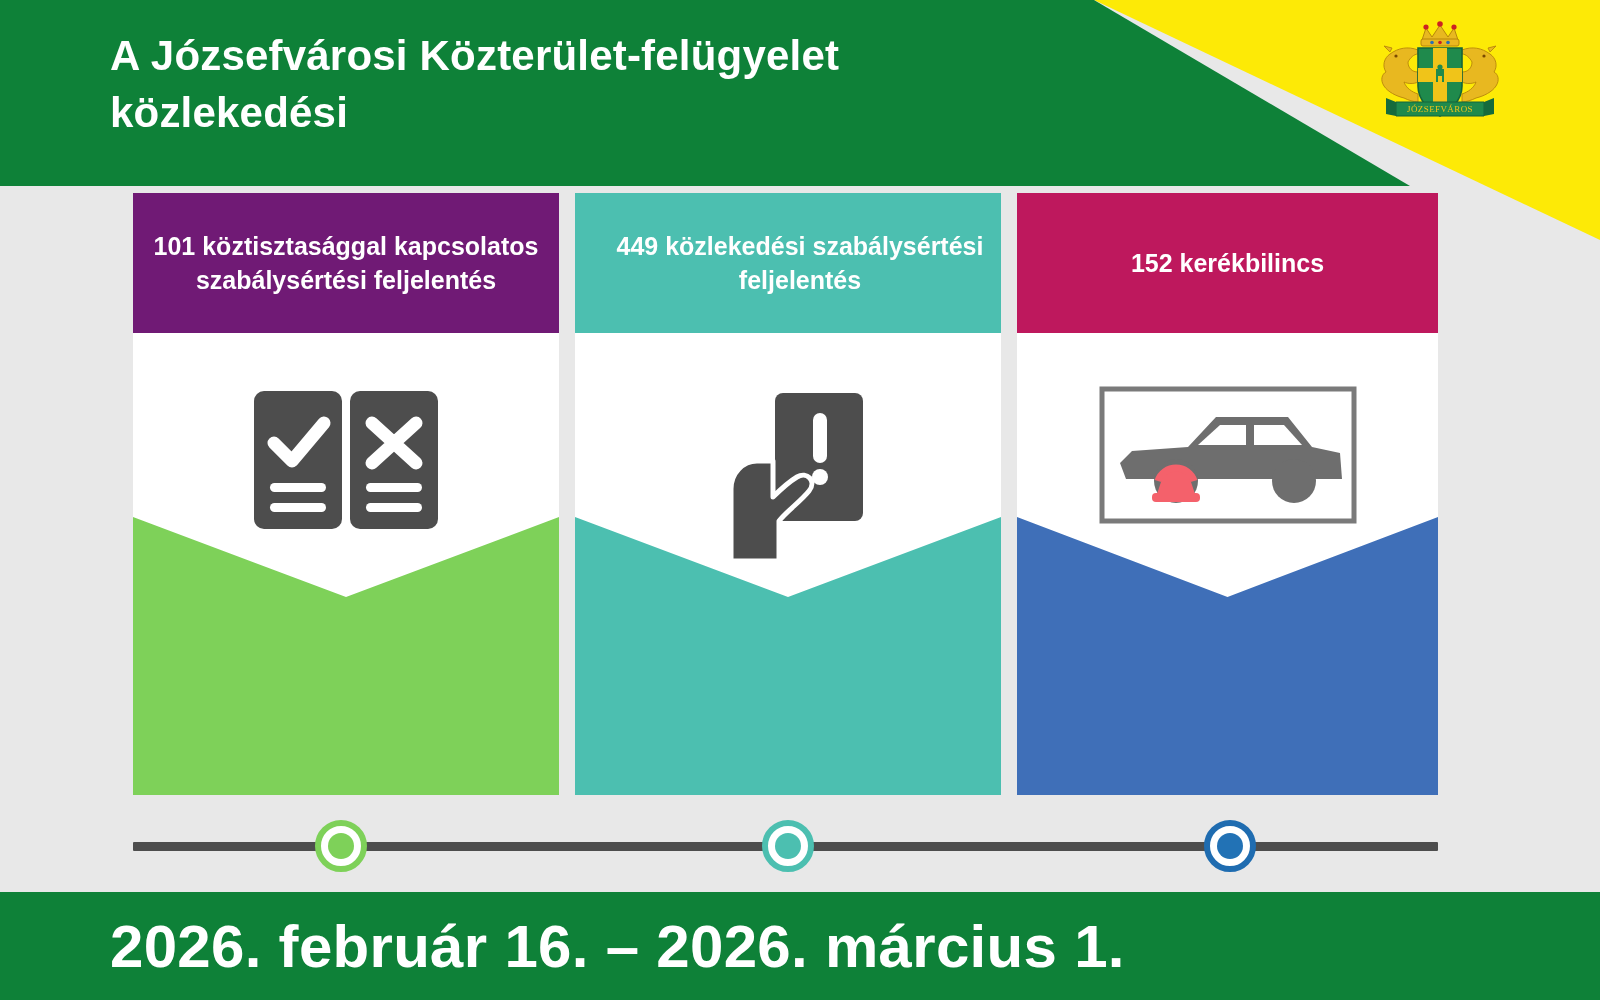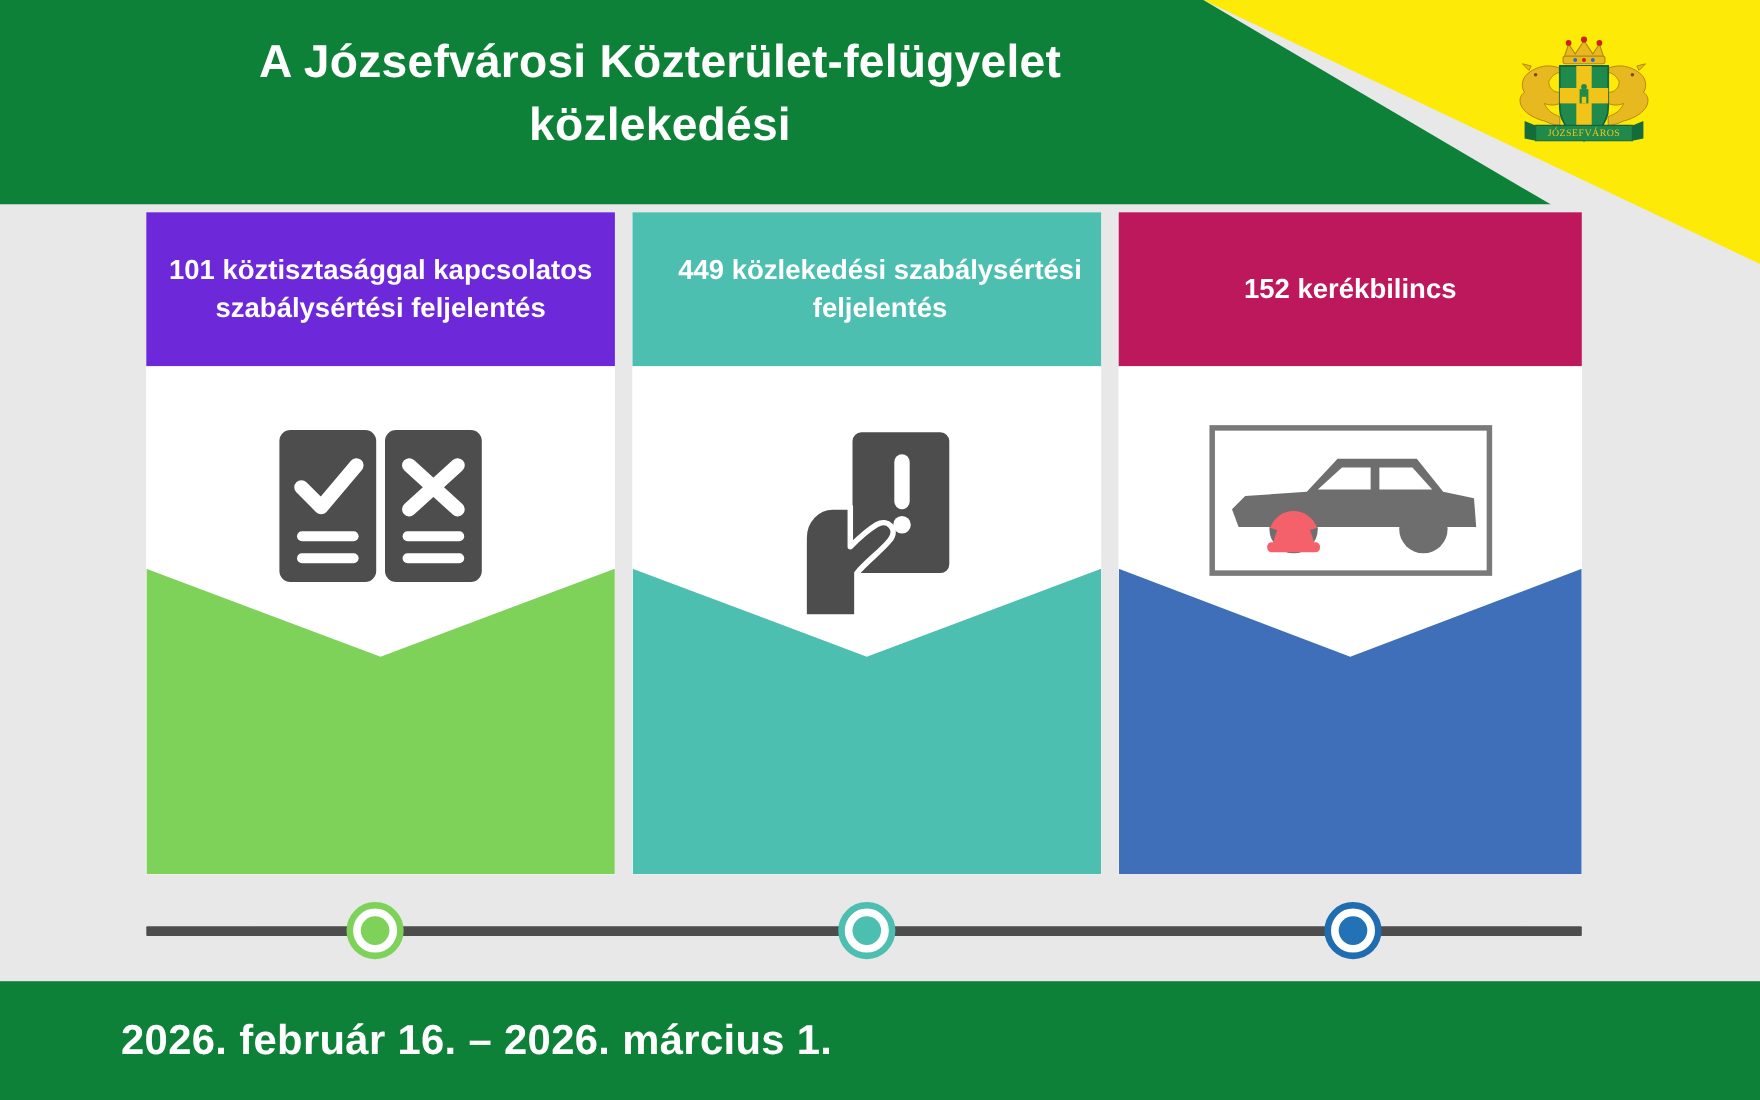--- a/index.html
+++ b/index.html
@@ -20,48 +20,47 @@
               background:#0e8138;
               clip-path:polygon(0px 0px, 1094px 0px, 1410px 186px, 0px 186px); }
   .bg-green-foot { position:absolute; left:0; bottom:0; width:1600px; height:108px;
               background:#0e8138; }
 
   
   .title {
     position:absolute; left:110px; top:28px; width:980px;
     color:#ffffff; font-size:42px; font-weight:700; line-height:1.35;
     letter-spacing:0.2px;
-    text-align:center;
   }
   .footer-date {
     position:absolute; left:110px; bottom:0; height:108px;
     display:flex; align-items:center;
-    color:#ffffff; font-size:38px; font-weight:700; letter-spacing:0.3px;
-  }
-
-  
-  .crest { position:absolute; left:1360px; top:22px; width:160px; height:120px; }
+    color:#ffffff; font-size:60px; font-weight:700; letter-spacing:0.3px;
+  }
+
+  
+  .crest { position:absolute; left:1360px; top:10px; width:160px; height:120px; }
 
   
   .cards { position:absolute; left:0; top:193px; width:1600px; height:602px; }
   .card {
     position:absolute; top:0; width:426px; height:602px;
     background:#ffffff; display:flex; flex-direction:column;
   }
   .card.c0 { left:133px; }
   .card.c1 { left:575px; }
   .card.c2 { left:1017px; }
   .card.c2 { width:421px; }
 
   .card-head {
     color:#ffffff; font-size:25px; font-weight:700; line-height:1.38;
     text-align:center; display:flex; align-items:center; justify-content:center;
     padding:6px 8px; flex:0 0 auto;
   }
-  .card.c0 .card-head { height:140px; background:#6d28d9; }
+  .card.c0 .card-head { height:140px; background:#701a75; }
   .card.c1 .card-head { height:140px; background:#4cbfb0;padding-left:32px; }
   .card.c2 .card-head { height:140px; background:#be185d; }
 
   .card-body {
     position:relative; flex:1 1 auto; background:#ffffff; overflow:hidden;
   }
   .icon-wrap {
     position:absolute; left:0; right:0; top:52px;
     display:flex; align-items:center; justify-content:center;
     z-index:3;

